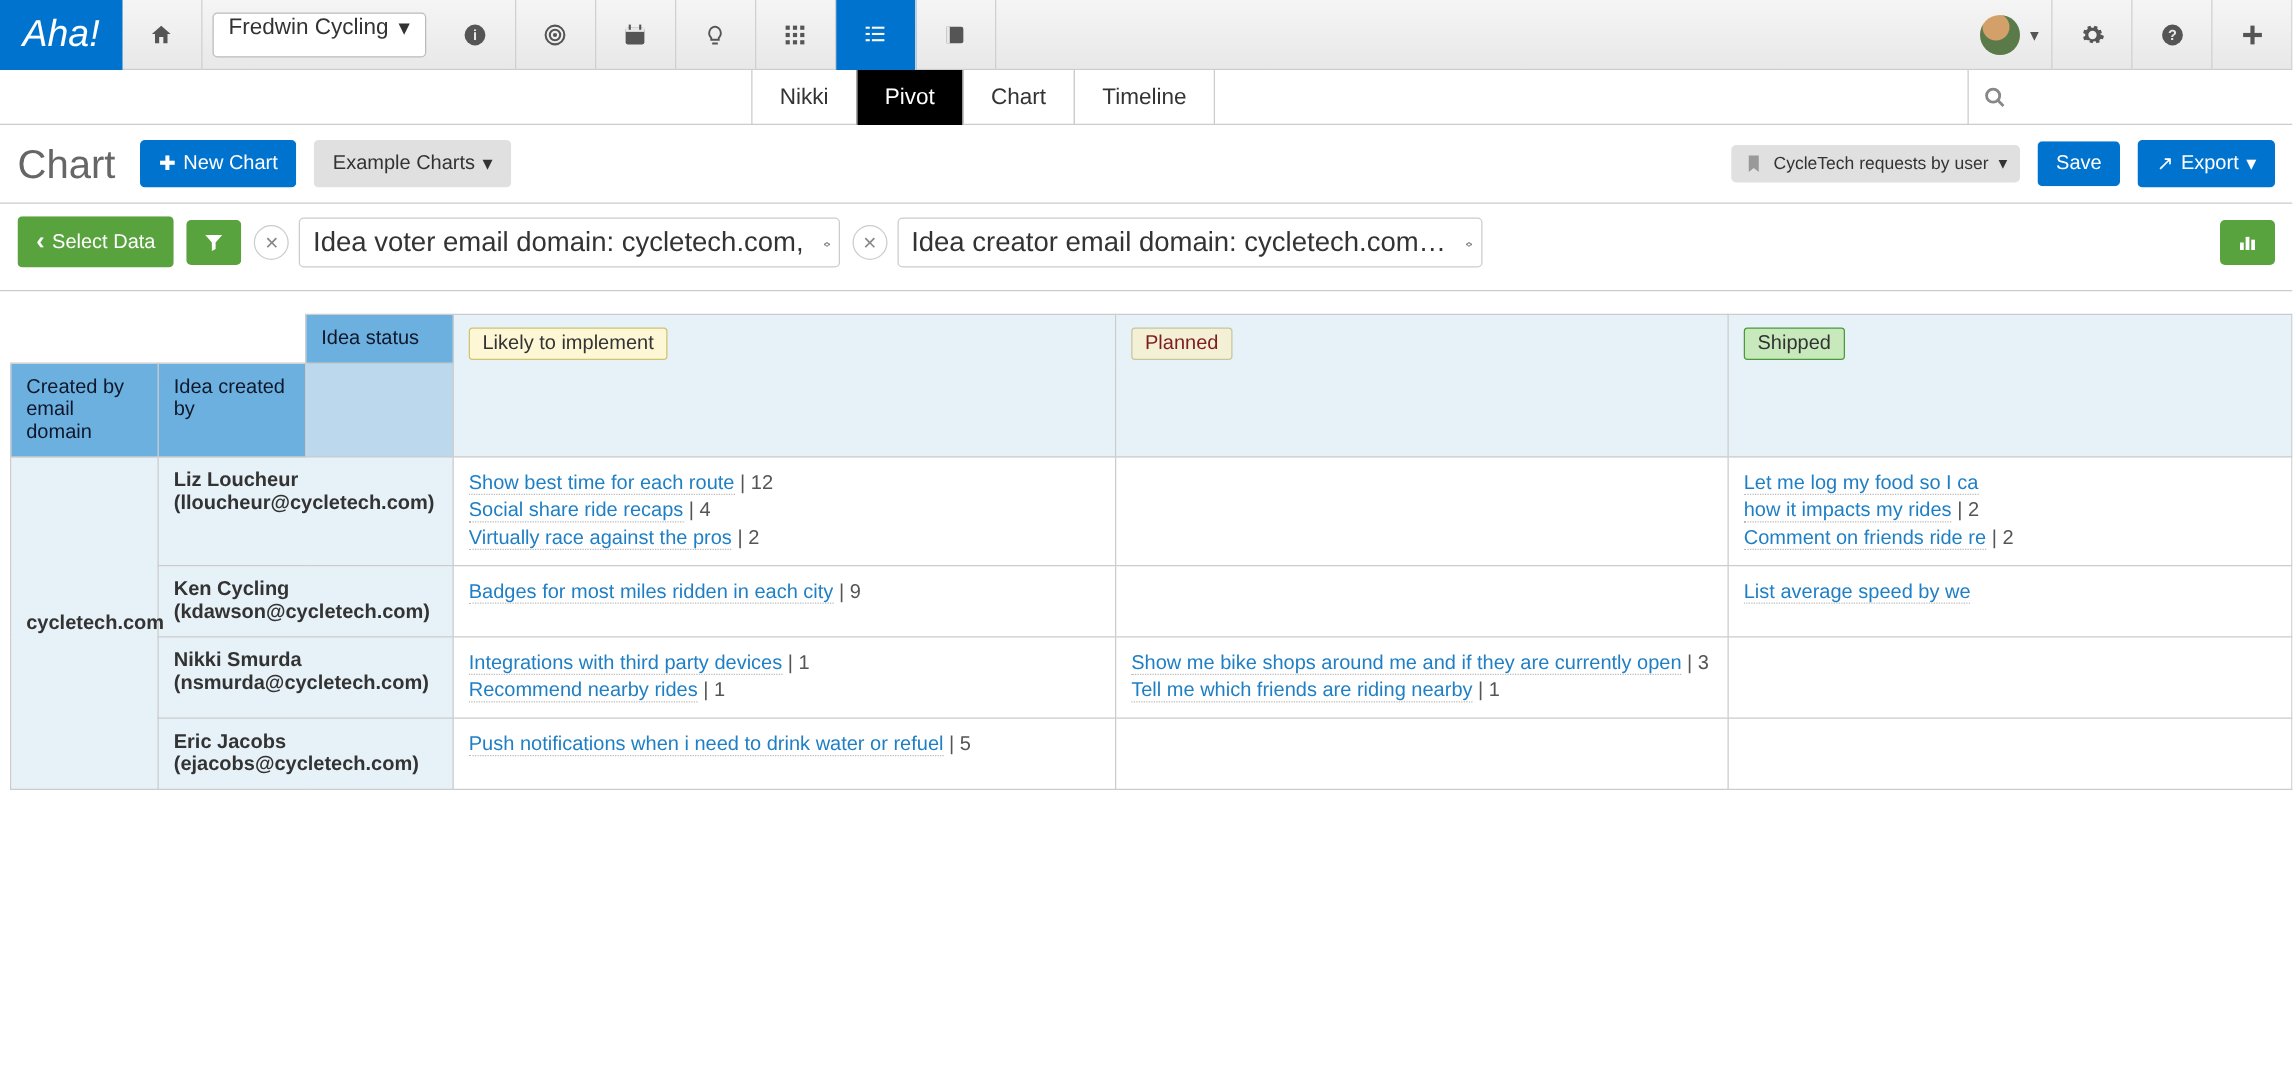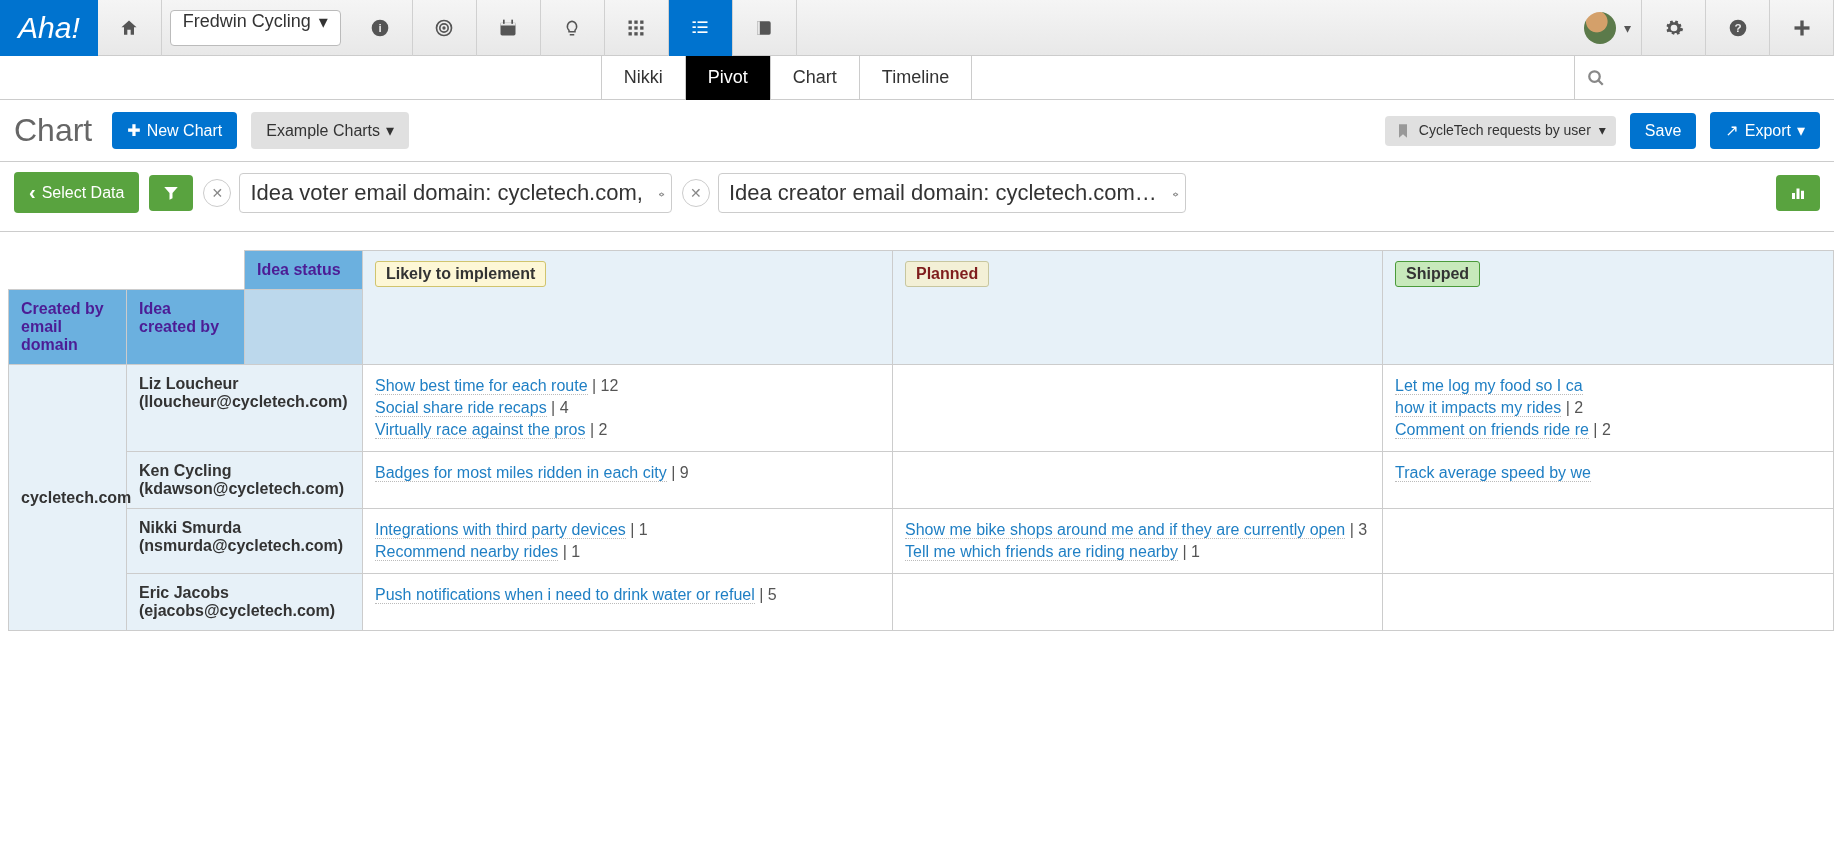--- a/index.html
+++ b/index.html
@@ -25,24 +25,24 @@
 .btn.icon-only{padding:8px 12px}
 .bookmark-bar{display:flex;align-items:flex-start;gap:8px;background:#e0e0e0;border-radius:4px;padding:6px 10px}
 .filters{display:flex;align-items:center;gap:10px;padding:10px 14px 18px;border-bottom:1px solid #ccc}
 .pill{display:flex;align-items:center}
 .pill .x{width:28px;height:28px;border:1px solid #ccc;border-radius:50%;display:flex;align-items:center;justify-content:center;color:#888;margin-right:8px}
 .pill .sel{border:1px solid #ccc;border-radius:4px;padding:6px 28px 6px 10px;font-size:22px;position:relative;min-width:380px}
 .pill .sel:after{content:"‹›";position:absolute;right:8px;top:50%;transform:translateY(-50%) rotate(90deg);color:#888;letter-spacing:-3px;font-size:12px}
 .chart-btn{margin-left:auto}
 .grid{border-collapse:collapse;margin:18px 0 0 8px;table-layout:fixed;width:calc(100% - 8px)}
 .grid td,.grid th{border:1px solid #ccc;vertical-align:top;padding:10px 12px;font-size:16px;text-align:left}
-.hdr{background:#6bb0df;color:#4c1d95;font-weight:700;font-size:15px}
+.hdr{background:#6bb0df;color:#0f172a;font-weight:400;font-size:15px}
 .hdr2{background:#e7f1f8;text-align:center}
 .rowhdr{background:#e7f1f8;font-weight:600}
-.status-chip{display:inline-block;padding:3px 10px;border-radius:3px;font-weight:700}
+.status-chip{display:inline-block;padding:3px 10px;border-radius:3px;font-weight:400}
 .chip-likely{background:#fdf7d6;border:1px solid #d0c46e;color:#333}
 .chip-planned{background:#f3f0d6;border:1px solid #c7c69f;color:#7f1d1d}
 .chip-shipped{background:#c7e9bb;border:1px solid #4a9a3a;color:#333}
 .idea{color:#1f7fc4;cursor:pointer;border-bottom:1px dotted #bbb}
 .cnt{color:#555}
 .cell-line{padding:2px 0;white-space:nowrap;overflow:hidden;text-overflow:ellipsis}
 svg{display:block}
 </style>
 </head>
 <body>
@@ -246,21 +246,21 @@
           <div class="cell-line"><span class="idea">Comment on friends ride re</span><span class="cnt"> | 2</span></div>
         </td>
       </tr>
       <tr>
         <td colspan="2" class="rowhdr">Ken Cycling (kdawson@cycletech.com)</td>
         <td>
           <div class="cell-line"><span class="idea">Badges for most miles ridden in each city</span><span class="cnt"> | 9</span></div>
         </td>
         <td></td>
         <td>
-          <div class="cell-line"><span class="idea">Track average speed by we</span></div>
+          <div class="cell-line"><span class="idea">List average speed by we</span></div>
         </td>
       </tr>
       <tr>
         <td colspan="2" class="rowhdr">Nikki Smurda (nsmurda@cycletech.com)</td>
         <td>
           <div class="cell-line"><span class="idea">Integrations with third party devices</span><span class="cnt"> | 1</span></div>
           <div class="cell-line"><span class="idea">Recommend nearby rides</span><span class="cnt"> | 1</span></div>
         </td>
         <td>
           <div class="cell-line"><span class="idea">Show me bike shops around me and if they are currently open</span><span class="cnt"> | 3</span></div>

